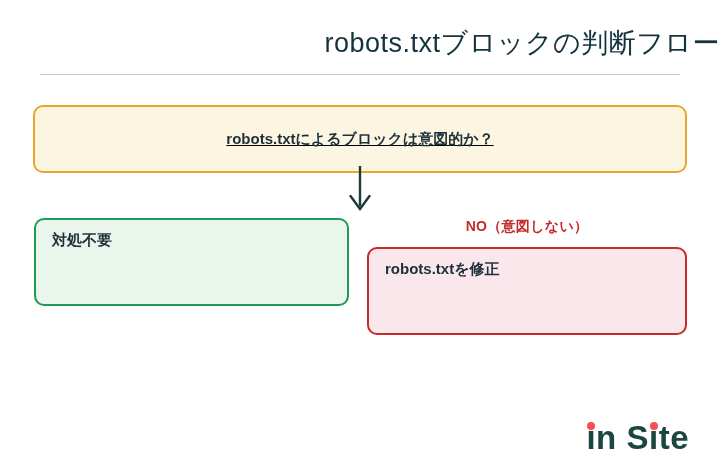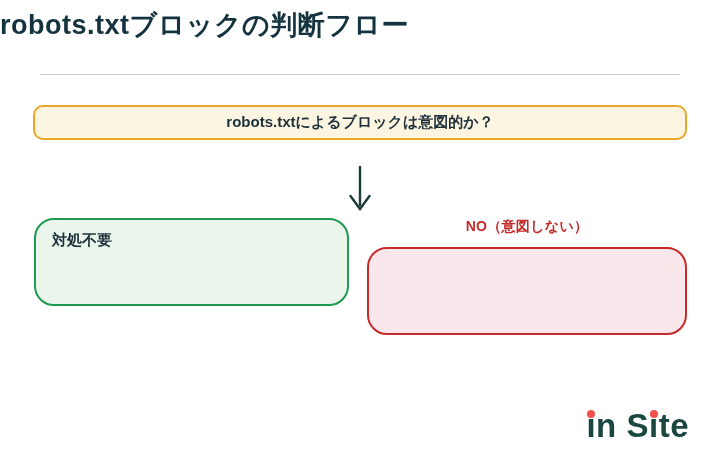--- a/index.html
+++ b/index.html
@@ -24,51 +24,52 @@
   .canvas {
     position: relative;
     width: 720px;
     height: 470px;
     background: #ffffff;
     overflow: hidden;
   }
 
   .page-title {
     position: absolute;
-    top: 7px;
+    top: 25px;
     left: 0;
     width: 100%;
-    text-align: left;
+    text-align: right;
     font-size: 27px;
-    font-weight: bold;
+    font-weight: normal;
     color: var(--title-text);
     letter-spacing: 0.5px;
   }
 
   .divider {
     position: absolute;
     top: 74px;
     left: 40px;
     width: 640px;
     height: 1px;
     background: var(--divider);
   }
 
   .question-box {
     position: absolute;
     top: 105px;
     left: 33px;
     width: 654px;
-    height: 35px;
+    height: 68px;
     background: var(--question-bg);
     border: 2px solid var(--question-border);
     border-radius: 10px;
     display: flex;
     align-items: center;
     justify-content: center;
+    text-decoration: underline;
   }
   .question-text {
     font-size: 15px;
     font-weight: bold;
     color: var(--dark-text);
   }
 
   .down-arrow {
     position: absolute;
     top: 164px;
@@ -91,21 +92,21 @@
     font-weight: bold;
     margin-bottom: 11px;
     letter-spacing: 0.3px;
   }
   .branch-yes .branch-label { color: var(--yes-accent); }
   .branch-no  .branch-label { color: var(--no-accent); }
 
   .result-box {
     width: 100%;
     height: 88px;
-    border-radius: 20px;
+    border-radius: 10px;
     padding: 11px 16px 10px 16px;
     overflow: hidden;
   }
   .branch-yes .result-box { background: var(--yes-bg); border: 2px solid var(--yes-accent); }
   .branch-no  .result-box { background: var(--no-bg);  border: 2px solid var(--no-accent); }
 
   .result-title {
     font-size: 15px;
     font-weight: bold;
     color: var(--dark-text);
@@ -113,21 +114,21 @@
   }
   .result-body {
     font-size: 13px;
     line-height: 1.54;
     color: var(--body-text);
   }
 
   .logo {
     position: absolute;
     right: 31px;
-    bottom: 28px;
+    bottom: 16px;
     font-size: 33px;
     font-weight: bold;
     color: var(--logo-teal);
     letter-spacing: 0.5px;
     white-space: pre;
     line-height: 1;
   }
   .logo span { position: relative; display: inline-block; }
   .logo span.i-dot::after {
     content: "";
@@ -161,18 +162,19 @@
 
   <div class="branch branch-yes">
     <div class="result-box">
       <div class="result-title">対処不要</div>
     </div>
   </div>
 
   <div class="branch branch-no">
     <span class="branch-label">NO（意図しない）</span>
     <div class="result-box">
+      <div class="result-title">robots.txtを修正</div>
     </div>
   </div>
 
   <div class="logo" aria-label="in Site"><span class="i-dot">i</span><span>n</span><span> </span><span>S</span><span class="i-dot">i</span><span>t</span><span>e</span></div>
 
 </div>
 
 </body></html>

